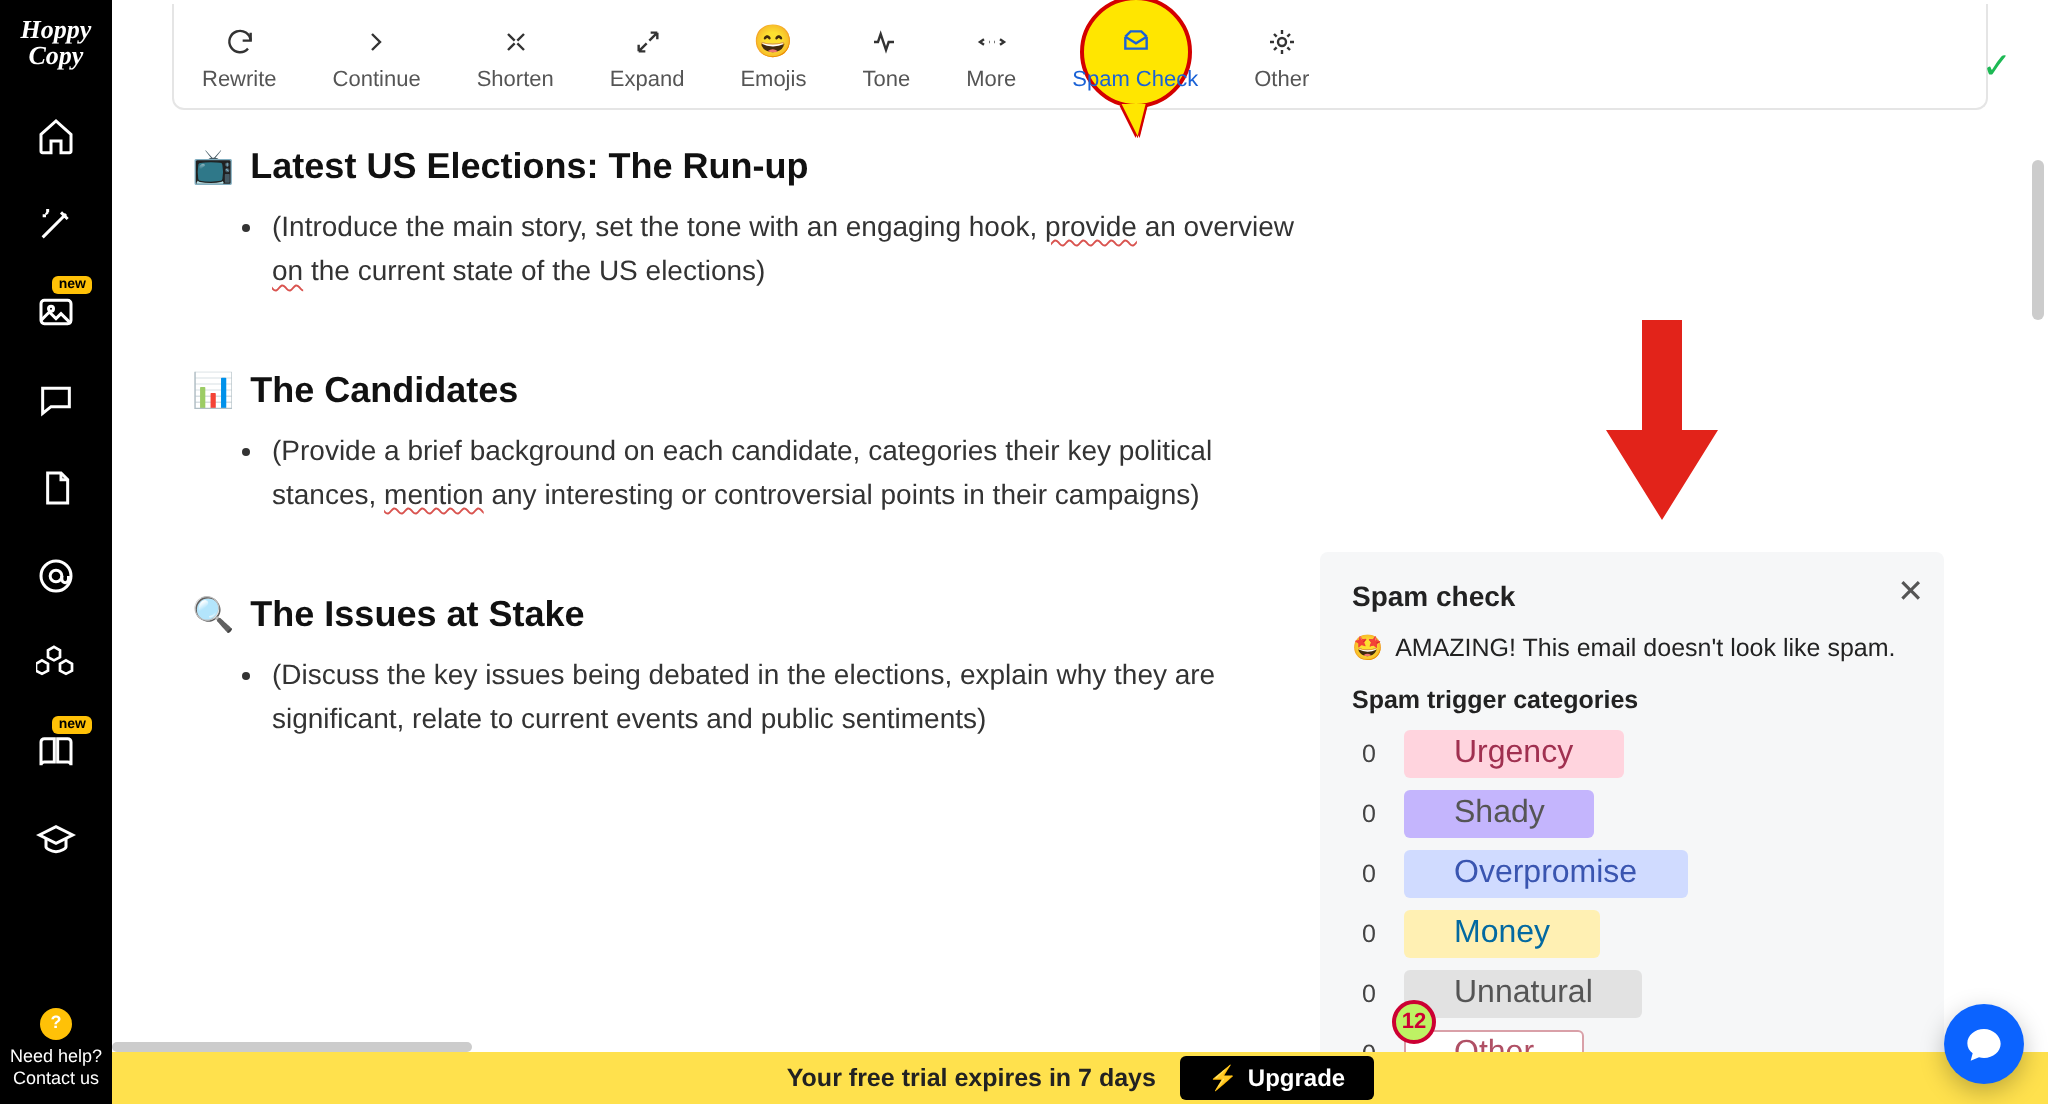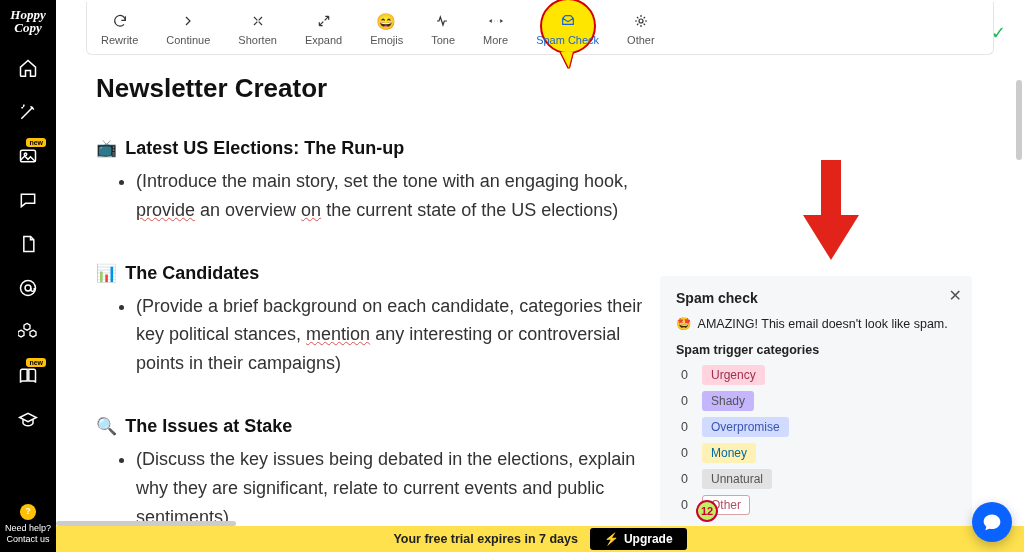--- a/index.html
+++ b/index.html
@@ -32,37 +32,37 @@
 
   .check-top { position: absolute; right: 18px; top: 22px; color: #1db954; font-size: 18px; }
 
   
   .editor { padding: 18px 40px 0 40px; overflow: hidden; flex: 1; position: relative; }
   .editor h1 { font-size: 26px; font-weight: 700; color: #111; margin-bottom: 34px; }
   .section { margin-bottom: 38px; }
   .section h2 { font-size: 18px; font-weight: 700; color: #111; margin-bottom: 8px; display: flex; align-items: center; gap: 8px; }
   .section h2 .emo { font-size: 17px; }
   .section ul { list-style: disc; padding-left: 40px; }
-  .section li { font-size: 18px; color: #333; line-height: 1.6; max-width: 520px; }
+  .section li { font-size: 14px; color: #333; line-height: 1.6; max-width: 520px; }
   .squiggle { text-decoration: underline; text-decoration-color: #d9534f; text-decoration-style: wavy; text-decoration-thickness: 1px; }
 
   
   .arrow { position: absolute; left: 745px; top: 160px; }
   .arrow svg { width: 60px; height: 100px; }
 
   
   .spam-panel { position: absolute; right: 52px; top: 276px; width: 312px; background: #f6f7f8; border-radius: 4px; padding: 14px 16px; font-size: 13px; color: #222; }
   .spam-panel .close { position: absolute; right: 10px; top: 10px; font-size: 16px; color: #555; cursor: pointer; }
   .spam-panel h3 { font-size: 14px; font-weight: 700; margin-bottom: 10px; }
   .score-line { font-size: 12.5px; margin-bottom: 6px; }
   .amazing { font-size: 12.5px; margin-bottom: 12px; display: flex; align-items: center; gap: 6px; }
   .cat-header { font-size: 12.5px; font-weight: 700; margin-bottom: 8px; }
   .cat { display: flex; align-items: center; gap: 14px; margin-bottom: 6px; font-size: 12.5px; }
   .cat .cnt { width: 12px; text-align: right; color: #444; }
-  .tag { padding: 2px 8px; border-radius: 3px; font-size: 12px; border: 1px solid transparent; }
+  .tag { padding: 2px 24px; border-radius: 3px; font-size: 16px; border: 1px solid transparent; }
   .t-urgency { background: #ffd4de; color: #a03050; }
   .t-shady { background: #c4b5fd; color: #555; }
   .t-over { background: #d0dbff; color: #3a55b0; }
   .t-money { background: #fff0b3; color: #0369a1; }
   .t-unnat { background: #e2e2e2; color: #555; }
   .t-other { background: #fff; border: 1px solid #d9a0a8; color: #b05065; }
 
   
   .step-badge { position: absolute; left: 640px; bottom: 30px; width: 22px; height: 22px; border: 2px solid #c03; border-radius: 50%; background: #bef264; color: #c03; font-size: 11px; font-weight: bold; display: flex; align-items: center; justify-content: center; z-index: 20; }
 
@@ -224,21 +224,20 @@
               </svg>
             </div>
           <span>Other</span>
         </div>
       </div>
     </div>
 
     <div class="check-top">✓</div>
 
     <div class="editor">
-      <h1>Newsletter Creator</h1>
 
       <div class="section">
         <h2>
             <span class="emo">📺</span>
             <span>Latest US Elections: The Run-up</span>
           </h2>
         <ul>
             <li><span>(Introduce the main story, set the tone with an engaging hook, </span><span class="squiggle">provide</span><span> an overview </span><span class="squiggle">on</span><span> the current state of the US elections)</span></li>
           </ul>
       </div>

